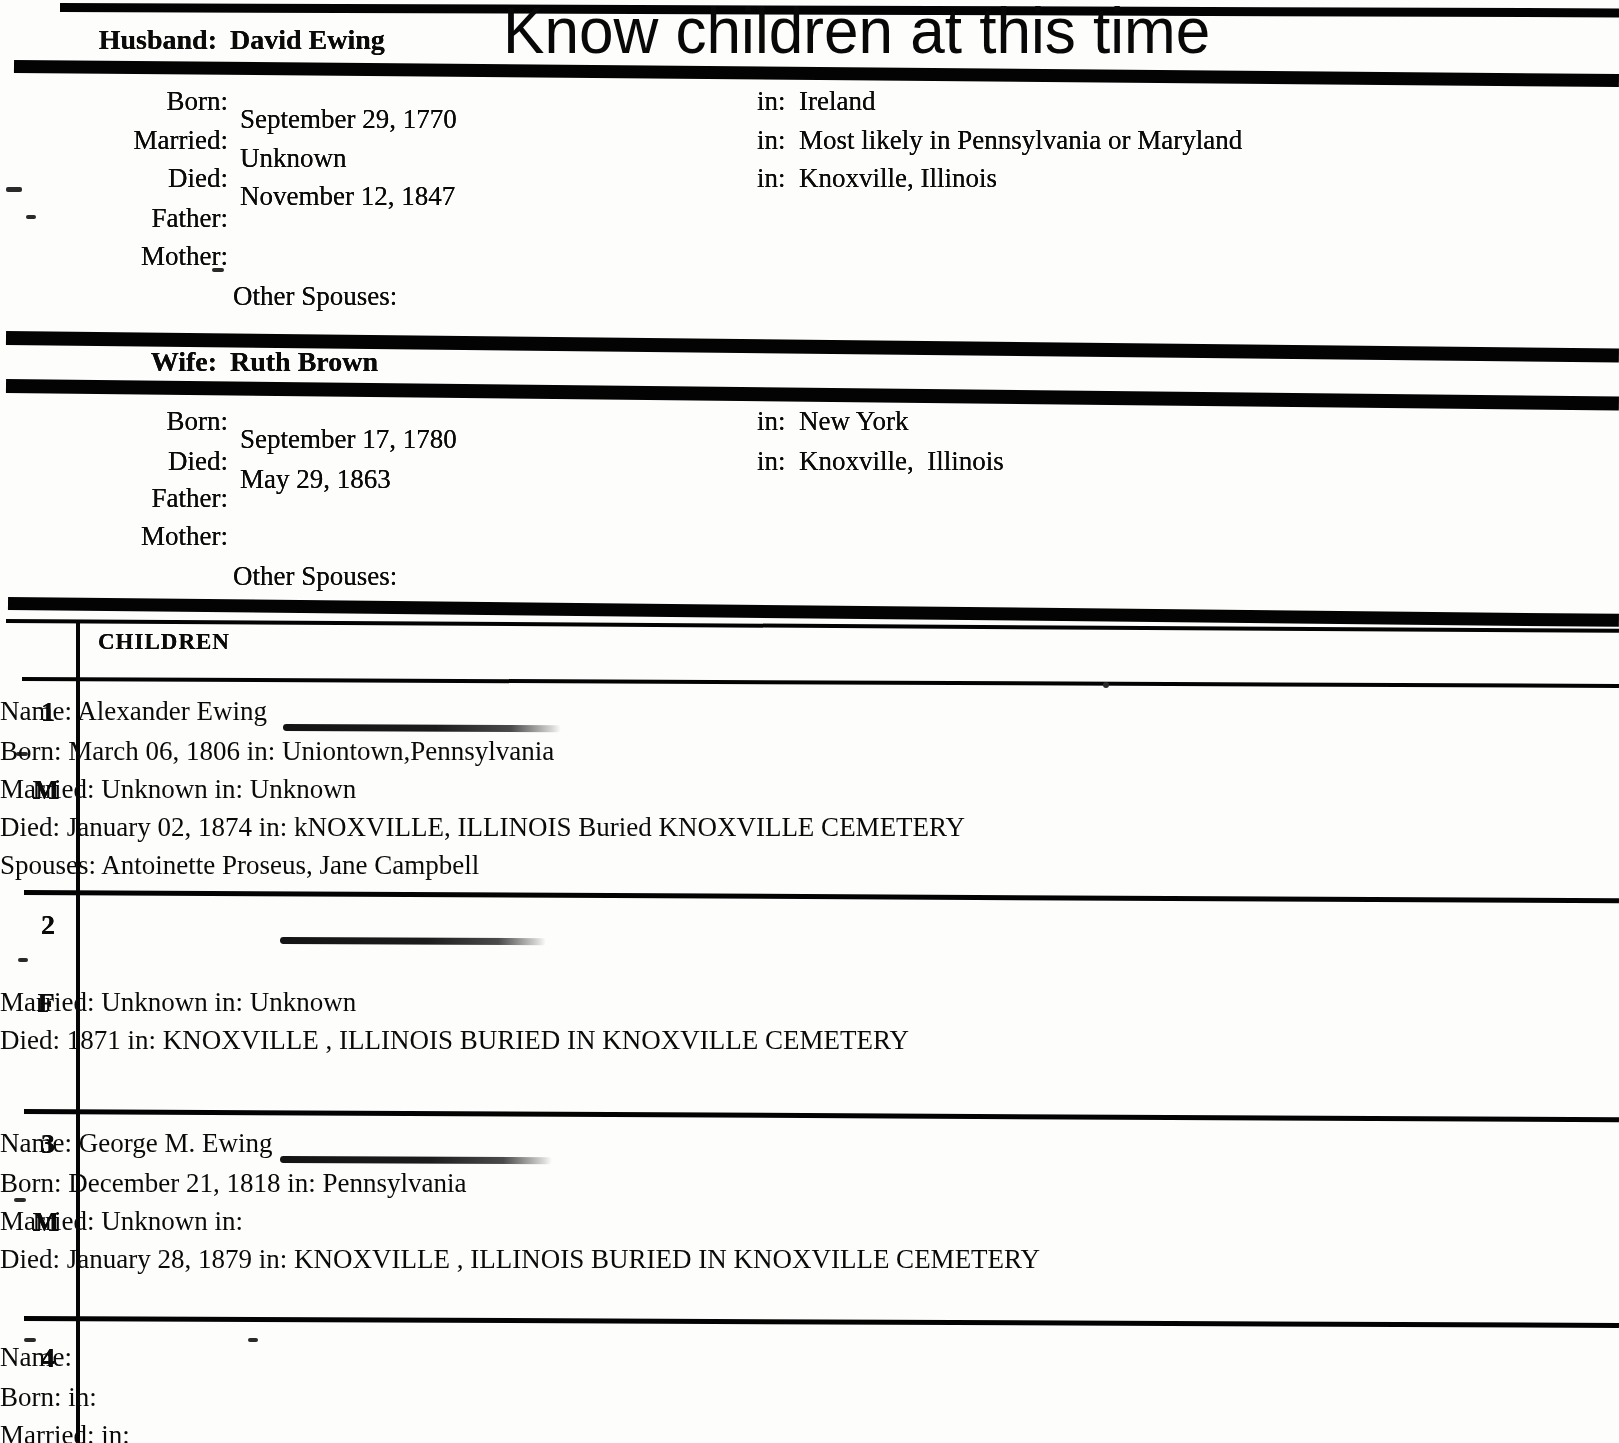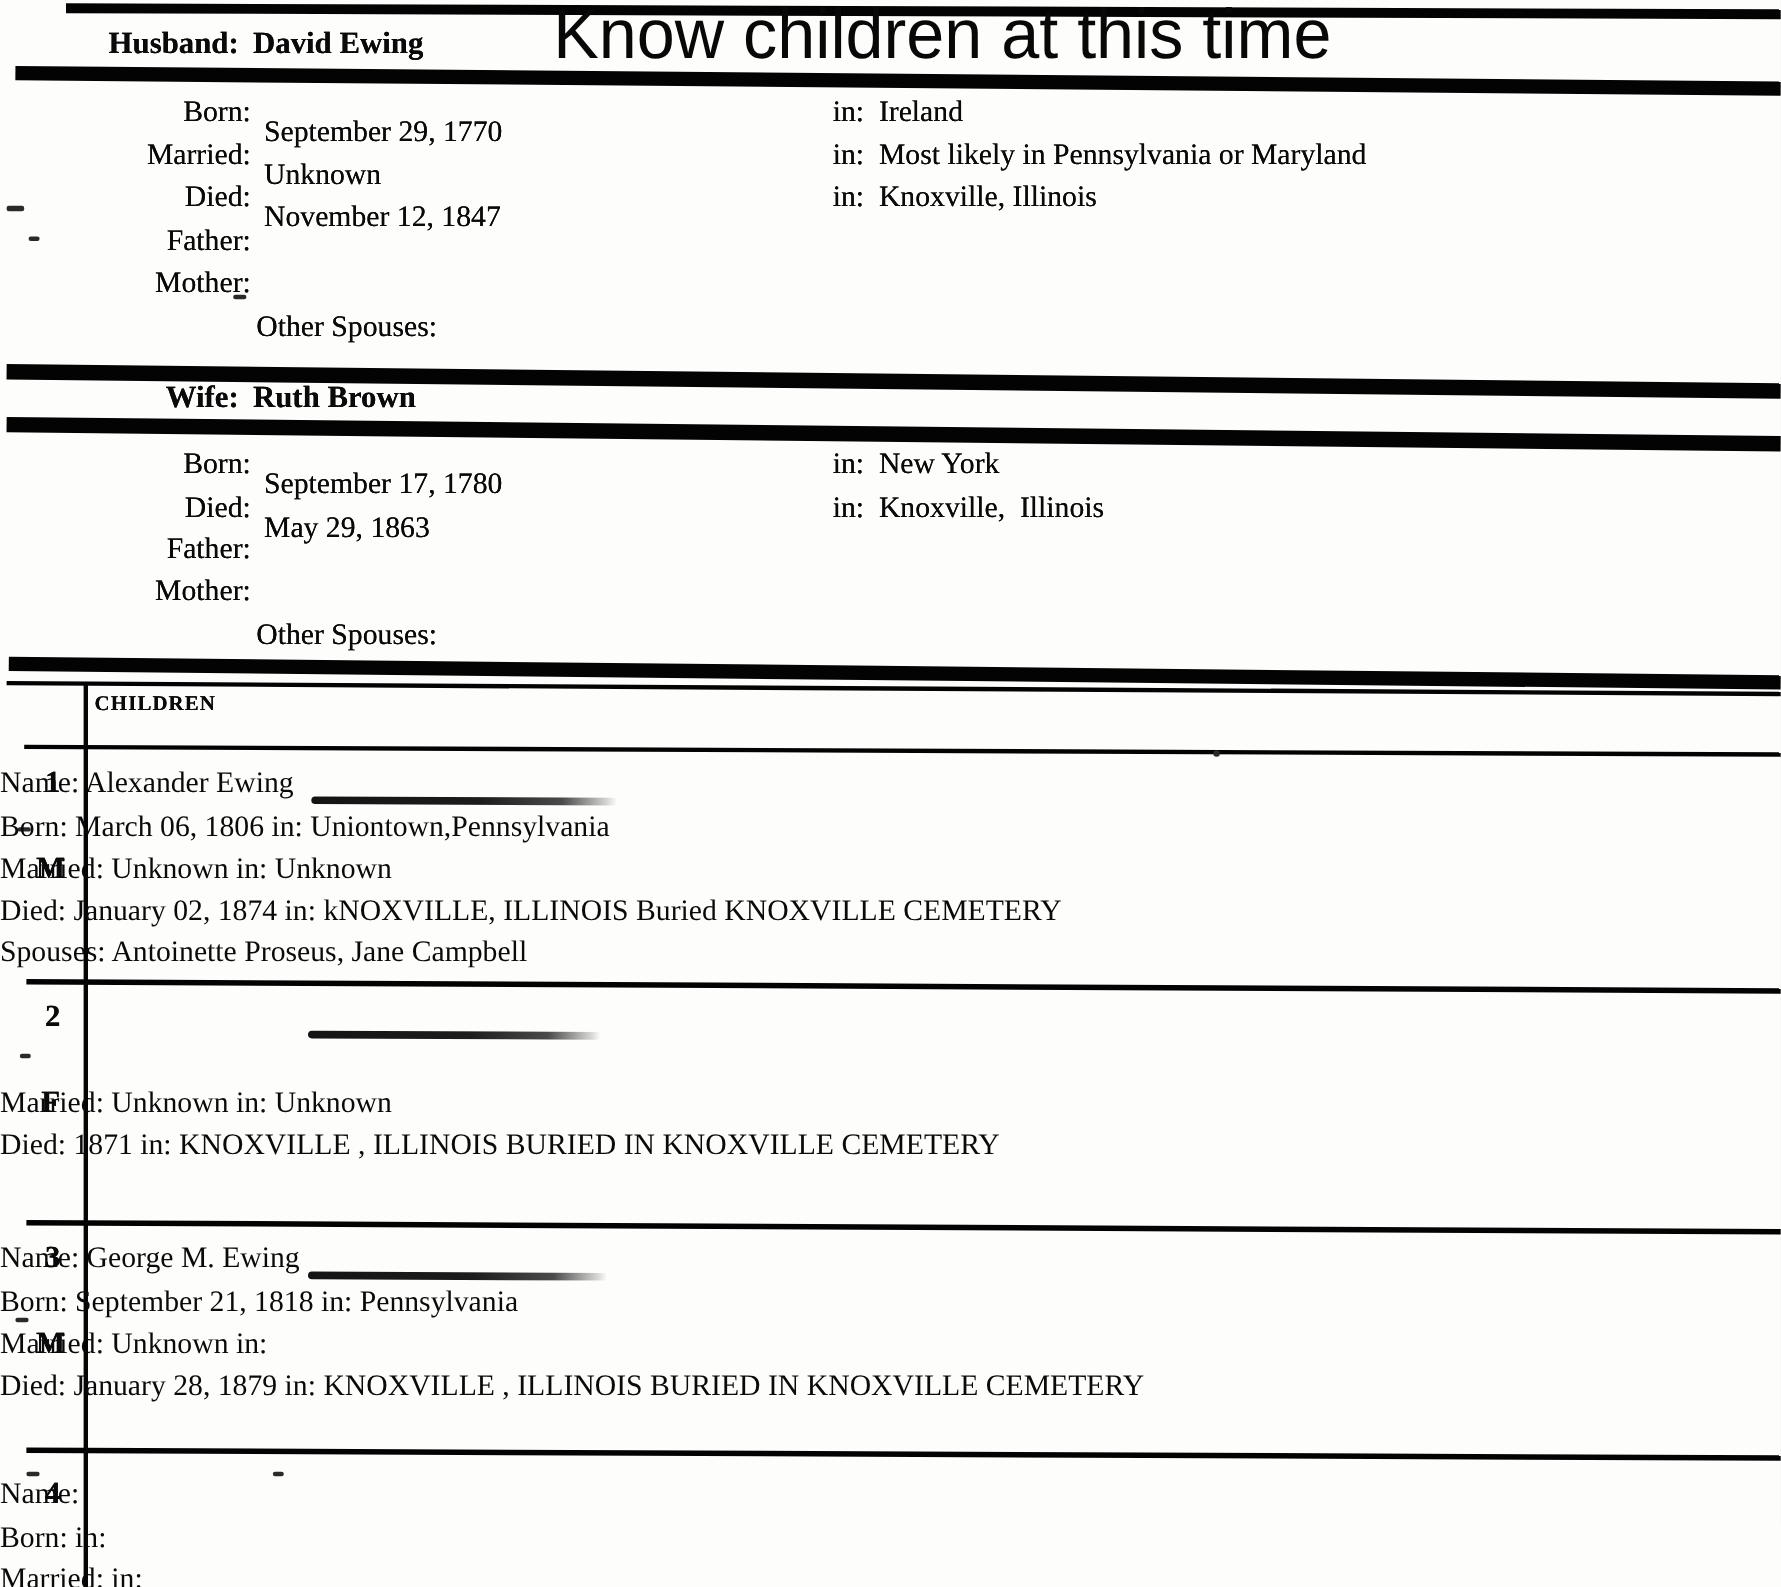--- a/index.html
+++ b/index.html
@@ -21,21 +21,21 @@
   .pinval { left:799px; }
   .pos    { left:233px; }
   
   .clab   { left:0;   width:277px; text-align:center; }
   .cval   { left:289px; }
   .cin    { left:620px; }
   .cinval { left:660px; }
   .title-line { font-size:28px; font-weight:bold; }
   .tlab { left:0; width:217px; text-align:right; }
   .tname { left:230px; }
-  .children-hdr { left:86px; top:629px; font-size:19px; font-weight:bold; letter-spacing:1px; }
+  .children-hdr { left:98px; top:629px; font-size:23px; font-weight:bold; letter-spacing:1px; }
   .overlay-title {
     left:503px; top:-2px; font-size:64px; line-height:66px;
     font-family:"Liberation Sans", sans-serif; font-weight:normal;
     letter-spacing:0px; transform:scaleX(0.97); transform-origin:left top;
     color:#080808; text-shadow:none;
   }
   .cnum { position:absolute; left:30px; width:36px; text-align:center; font-size:28px; font-weight:bold; text-shadow:0 0 0.6px currentColor; }
   .csex { position:absolute; left:26px; width:40px; text-align:center; font-size:28px; font-weight:bold; text-shadow:0 0 0.6px currentColor; }
   .crow { position:absolute; left:0; width:100%; }
   .cl { position:absolute; left:0; width:100%; height:36px; font-size:27px; }
@@ -195,21 +195,21 @@
   <div class="crow" style="top:1112px; height:204px;">
     <span class="cnum" style="top:16px;">3</span>
     <span class="csex" style="top:94px;">M</span>
     <div class="cl" style="top:16px;">
       <span class="clab">Name:</span>
       <span class="cval">George M. Ewing</span>
     </div>
     <div class="name-underline" style="left:280px; top:44px; width:272px;"></div>
     <div class="cl" style="top:56px;">
       <span class="clab">Born:</span>
-      <span class="cval">September 21, 1818</span>
+      <span class="cval">December 21, 1818</span>
       <span class="cin">in:</span>
       <span class="cinval">Pennsylvania</span>
     </div>
     <div class="cl" style="top:94px;">
       <span class="clab">Married:</span>
       <span class="cval">Unknown</span>
       <span class="cin">in:</span>
       <span class="cinval"></span>
     </div>
     <div class="cl" style="top:132px;">

